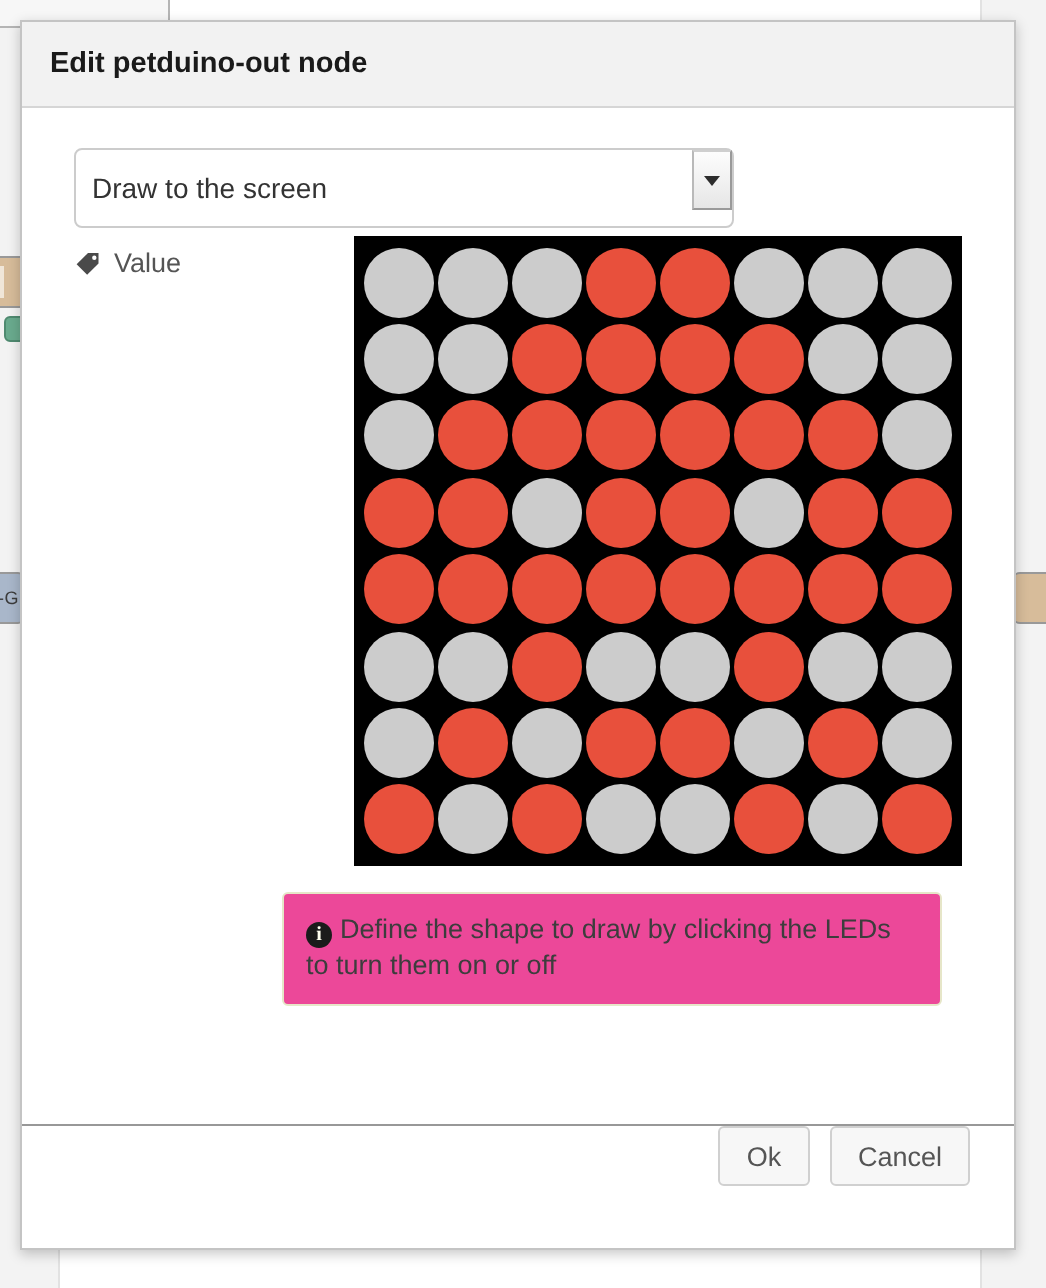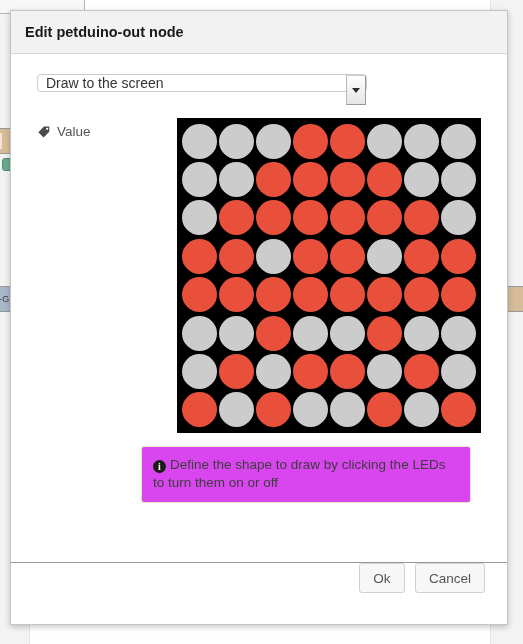--- a/index.html
+++ b/index.html
@@ -168,21 +168,21 @@
     outline: none;
     background: #fff;
   }
   .select-wrap {
     position: relative;
     width: 330px;
     height: 32px;
   }
   select.select-field {
     width: 330px;
-    height: 18px;
+    height: 40px;
     border: 1px solid #ccc;
     border-radius: 4px;
     padding: 0 28px 0 8px;
     font-size: 14px;
     color: #333;
     font-family: "Liberation Sans", sans-serif;
     box-sizing: border-box;
     background: #fff;
     -webkit-appearance: none;
     -moz-appearance: none;
@@ -239,21 +239,21 @@
     border-radius: 50%;
   }
   .led.on  { background: #E8503C; }
   .led.off { background: #CCCCCC; }
 
   
   #notice-row { display: flex; margin-top: 13px; }
   #notice {
     width: 330px;
     box-sizing: border-box;
-    background: #d946ef;
+    background: #ec4899;
     border: 1px solid #e6e6c8;
     border-radius: 3px;
     padding: 9px 11px 10px 11px;
     font-size: 13.5px;
     line-height: 18px;
     color: #3d3d3d;
   }
   .info-glyph {
     display: inline-block;
     width: 13px;

